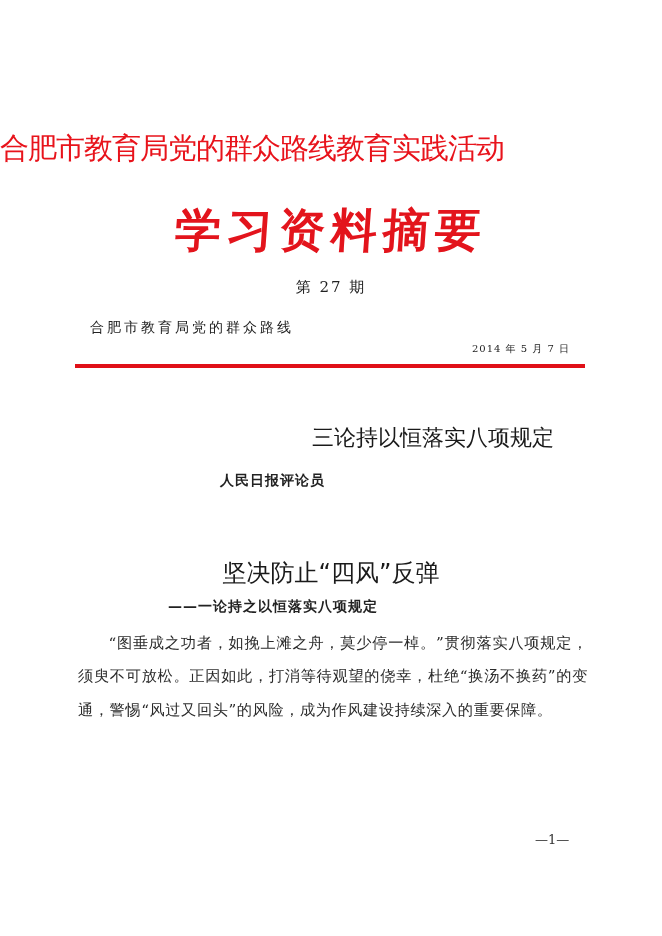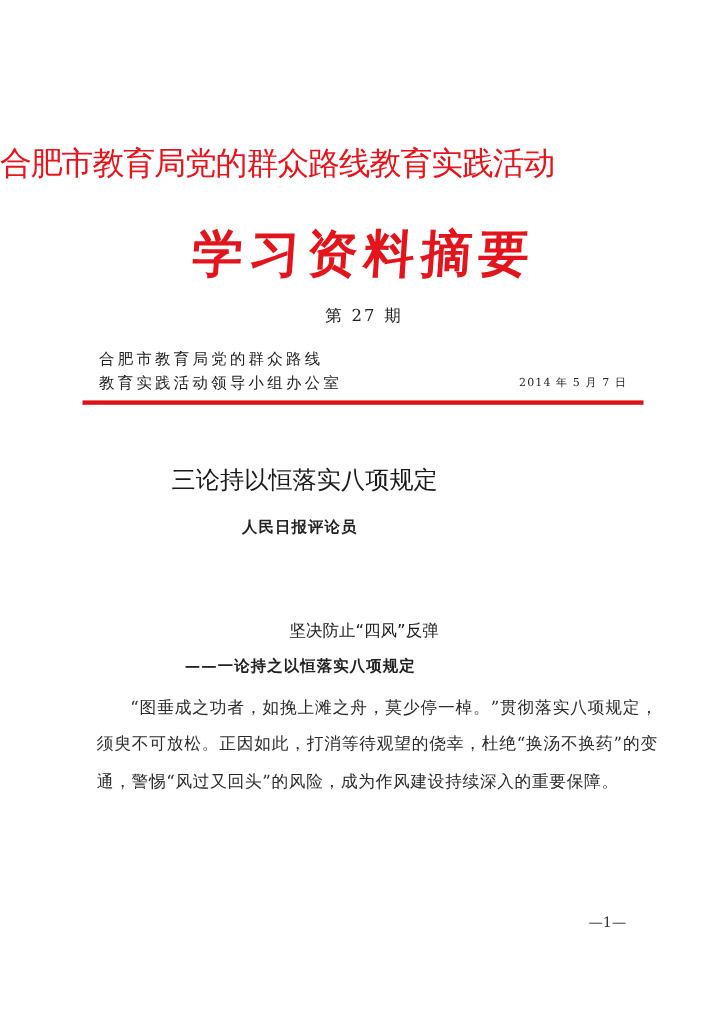--- a/index.html
+++ b/index.html
@@ -8,48 +8,47 @@
   .abs { position: absolute; }
   .org-title { left: 0; width: 662px; top: 128px; text-align: left;
                font-family: "DejaVu Sans", "Liberation Sans", sans-serif;
                font-size: 29px; color: #e8131b; letter-spacing: -1px; line-height: 40px; }
   .main-title { left: 0; width: 662px; top: 200px; text-align: center;
                 font-family: "DejaVu Serif", "Liberation Serif", serif;
                 font-size: 46px; font-weight: bold; color: #e3141c; letter-spacing: 6px;
                 line-height: 60px; transform: skewX(-4deg); }
   .issue { left: 0; width: 662px; top: 277px; text-align: center; font-size: 15px;
            letter-spacing: 2px; line-height: 20px; }
-  .issuer { left: 90px; top: 316px; font-size: 14px; letter-spacing: 3px; line-height: 22px; }
+  .issuer { left: 90px; top: 316px; font-size: 14px; letter-spacing: 3px; line-height: 22px; text-align: center; }
   .date { right: 92px; top: 338px; font-size: 10px; letter-spacing: 1px; line-height: 22px; }
   .rule { left: 75px; top: 364px; width: 510px; height: 4px; background: #e01018; }
-  .art-title { left: 0; width: 554px; top: 423px; text-align: center;
+  .art-title { left: 0; width: 554px; top: 423px; text-align: right;
                font-family: "DejaVu Sans", "Liberation Sans", sans-serif; font-size: 22px;
                line-height: 30px; color: #1a1a1a; }
   .art-author { left: 0; width: 545px; top: 470px; text-align: center; font-size: 14px;
                 font-weight: bold; letter-spacing: 1px; line-height: 20px; }
   .sub-title { left: 0; width: 662px; top: 559px; text-align: center;
-               font-family: "DejaVu Sans", "Liberation Sans", sans-serif; font-size: 15px;
+               font-family: "DejaVu Sans", "Liberation Sans", sans-serif; font-size: 24px;
                line-height: 28px; color: #1a1a1a; }
   .sub-sub { left: 0; width: 546px; top: 596px; text-align: center; font-size: 14px;
              font-weight: bold; letter-spacing: 1px; line-height: 20px; }
-  .body-text { left: 88px; width: 510px; top: 627px; font-size: 15.2px; line-height: 33.3px;
+  .body-text { left: 78px; width: 510px; top: 627px; font-size: 15.2px; line-height: 33.3px;
                color: #2a2a2a; letter-spacing: 0.6px; }
   .body-text p { margin: 0; text-indent: 2em; text-align: justify; }
   .page-num { left: 535px; top: 832px; font-size: 13px; color: #333; }
 </style>
 </head>
 <body>
 
 <div class="abs org-title">合肥市教育局党的群众路线教育实践活动</div>
 <div class="abs main-title">学习资料摘要</div>
 <div class="abs issue">第 27 期</div>
 
 <div class="abs issuer">
   <div>合肥市教育局党的群众路线</div>
-  <div>教育实践活动领导小组办公室</div>
 </div>
 <div class="abs date">2014 年 5 月 7 日</div>
 <div class="abs rule"></div>
 
 <div class="abs art-title">三论持以恒落实八项规定</div>
 <div class="abs art-author">人民日报评论员</div>
 
 <div class="abs sub-title">坚决防止“四风”反弹</div>
 <div class="abs sub-sub">——一论持之以恒落实八项规定</div>
 

